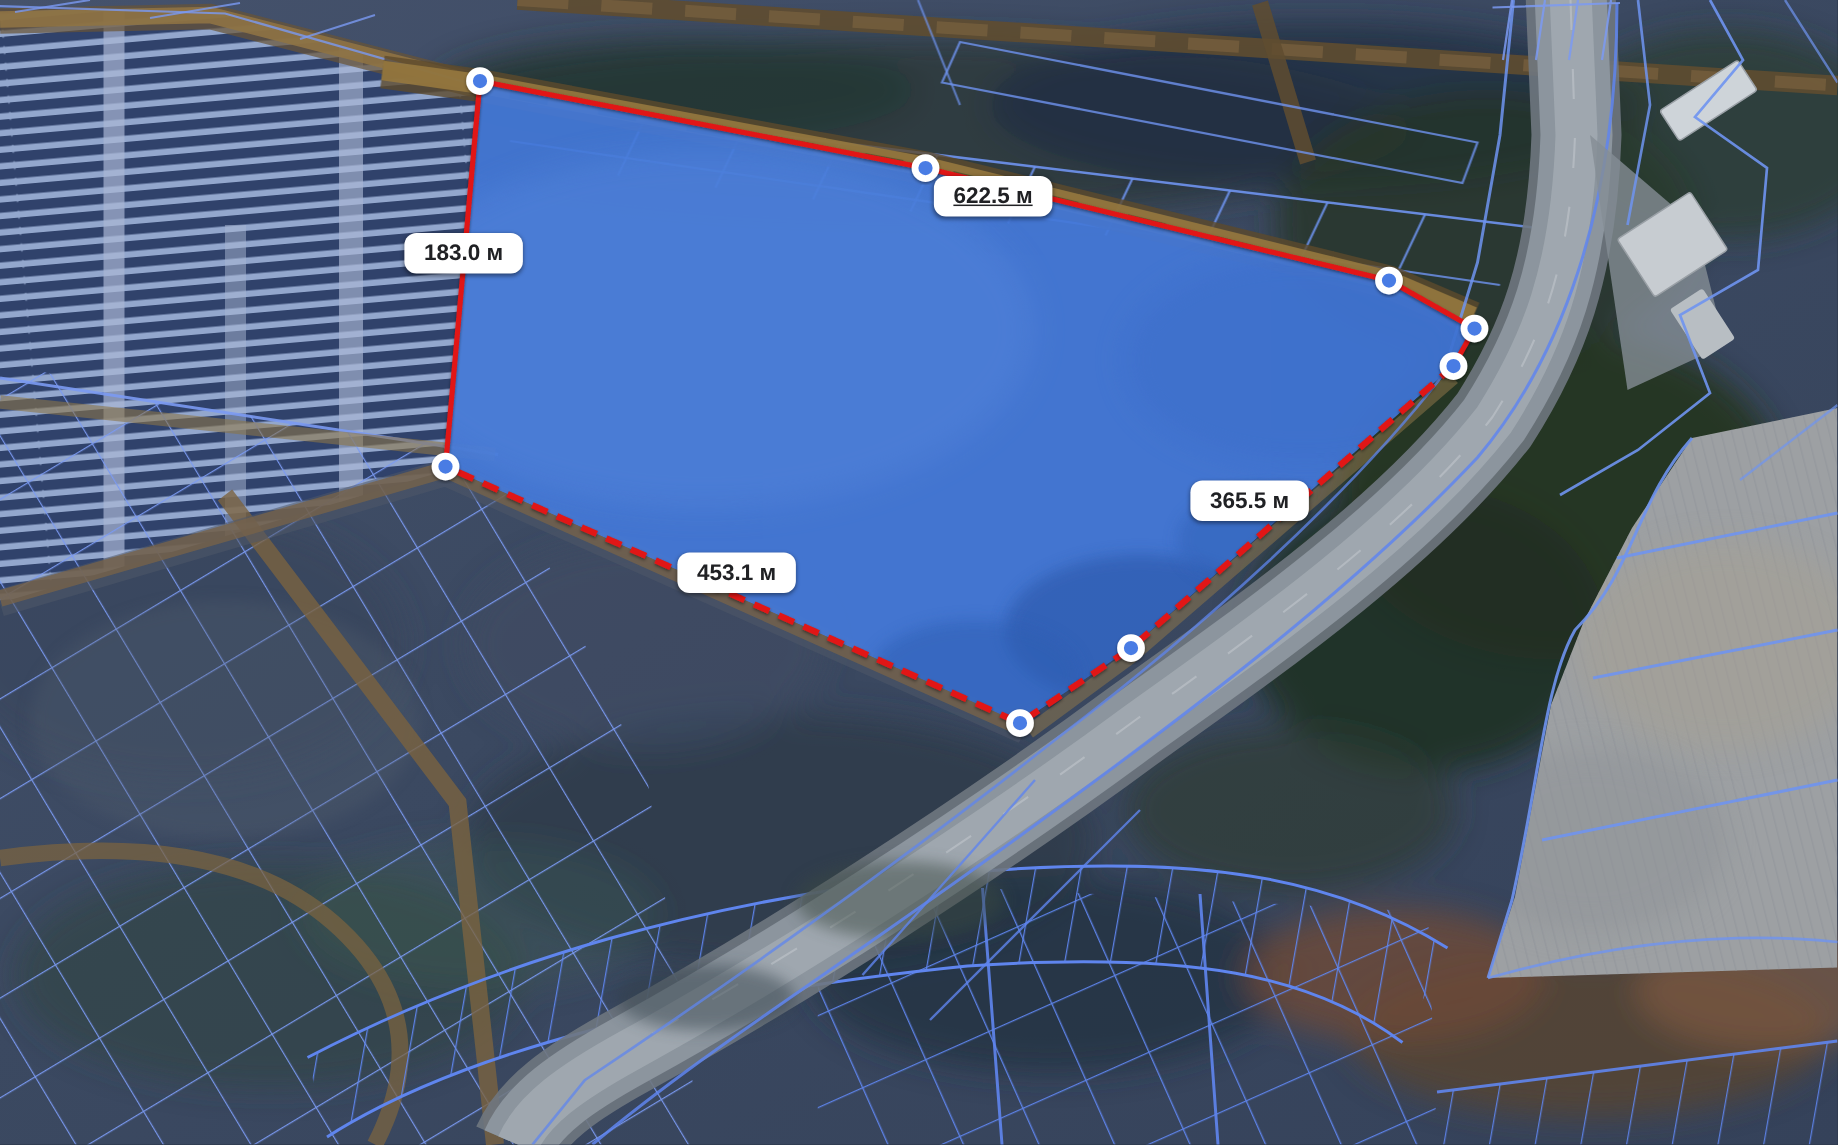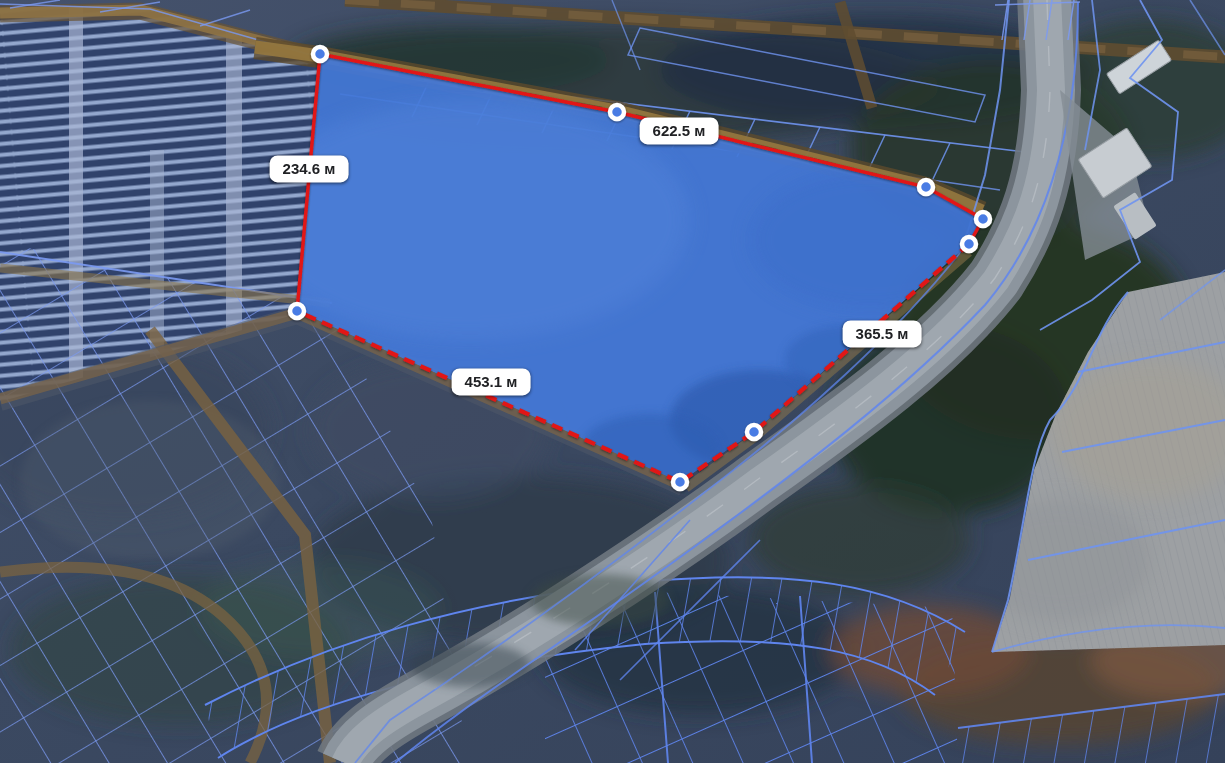--- a/index.html
+++ b/index.html
@@ -222,19 +222,19 @@
         <circle cx="926" cy="187" r="7" fill="#4a7ce4" stroke="#ffffff" stroke-width="4.5" filter="url(#fDrop)"></circle>
         <circle cx="983" cy="219" r="7" fill="#4a7ce4" stroke="#ffffff" stroke-width="4.5" filter="url(#fDrop)"></circle>
         <circle cx="969" cy="244" r="7" fill="#4a7ce4" stroke="#ffffff" stroke-width="4.5" filter="url(#fDrop)"></circle>
         <circle cx="754" cy="432" r="7" fill="#4a7ce4" stroke="#ffffff" stroke-width="4.5" filter="url(#fDrop)"></circle>
         <circle cx="680" cy="482" r="7" fill="#4a7ce4" stroke="#ffffff" stroke-width="4.5" filter="url(#fDrop)"></circle>
         <circle cx="297" cy="311" r="7" fill="#4a7ce4" stroke="#ffffff" stroke-width="4.5" filter="url(#fDrop)"></circle>
       </g>
 </svg>
 
 <div id="labels-layer">
-      <div class="distance-label" style="left: 679px; top: 131px;">622.5 м</div>
-      <div class="distance-label" style="left: 309px; top: 169px;">234.6 м</div>
+      <div class="distance-label" style="left: 662px; top: 131px; text-decoration: underline;">622.5 м</div>
+      <div class="distance-label" style="left: 309px; top: 169px;">183.0 м</div>
       <div class="distance-label" style="left: 491px; top: 382px;">453.1 м</div>
-      <div class="distance-label" style="left: 882px; top: 334px; text-align: center;">365.5 м</div>
+      <div class="distance-label" style="left: 833px; top: 334px; text-align: center;">365.5 м</div>
     </div>
 
 </div>
 
 </body></html>

